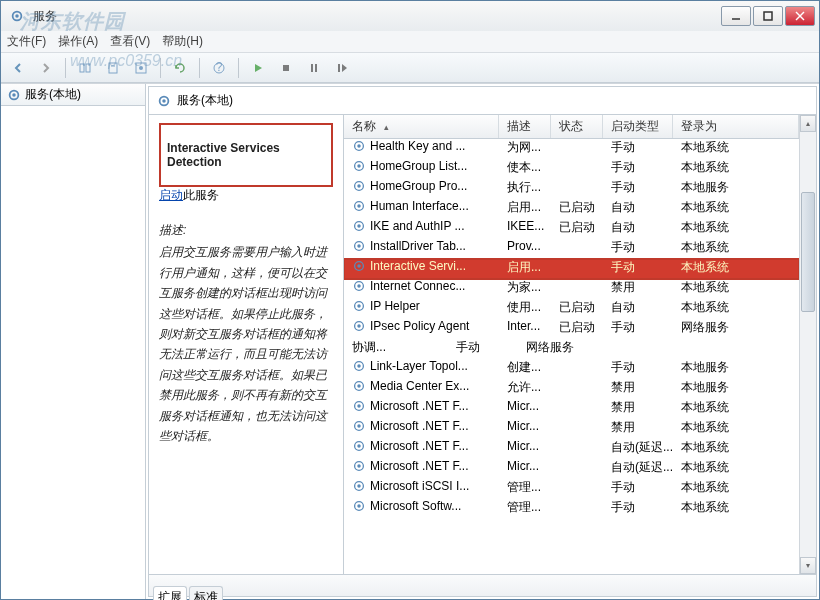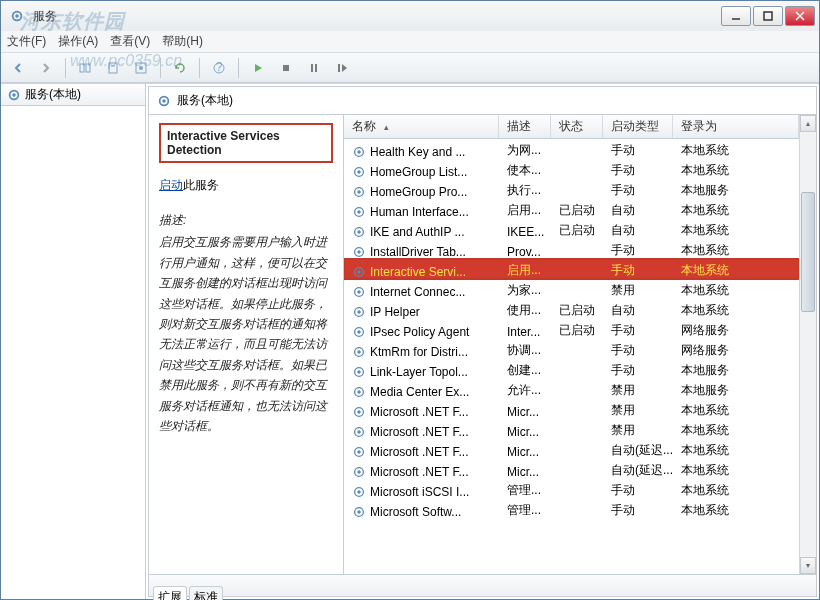--- a/index.html
+++ b/index.html
@@ -26,39 +26,39 @@
 
 .navpane { width: 145px; border-right: 1px solid #c5ced6; background: #fff; }
 .navtab { height: 22px; border-bottom: 1px solid #c5ced6; background: linear-gradient(to bottom,#fdfdfd,#eef2f5); display:flex; align-items:center; padding:0 6px; gap:4px; }
 
 .mainpane { flex:1; display:flex; flex-direction:column; min-width:0; border: 1px solid #c5ced6; margin: 2px; }
 .mainhead { height: 28px; border-bottom:1px solid #c5ced6; display:flex; align-items:center; padding:0 8px; gap:6px; background:#fff; }
 
 .maincontent { flex:1; display:flex; min-height:0; }
 
 .detailpane { width: 195px; border-right:1px solid #c5ced6; padding: 8px 10px; background:#fff; }
-.detail-title-box { border: 2px solid #c0392b; padding: 4px 6px; margin-bottom: 14px; }
+.detail-title-box { border: 2px solid #c0392b; padding: 16px 6px; margin-bottom: 0; }
 .detail-title { color:#222; font-weight:bold; }
 .detail-link { color:#0645ad; text-decoration:underline; cursor:pointer; }
 .detail-body { margin-top: 16px; line-height: 1.7; color:#222;font-style:italic; }
 .detail-label { margin-bottom: 2px; color:#222; }
 
 .listpane { flex:1; display:flex; flex-direction:column; min-width:0; position:relative; }
 .colheaders { height: 24px; display:flex; background: linear-gradient(to bottom,#fdfdfd,#eceff2); border-bottom:1px solid #c5ced6; }
 .colh { padding: 4px 8px; border-right:1px solid #d6dce1; color:#333; display:flex; align-items:center; gap:4px; }
 .colh.sort::after { content:"▴"; font-size:9px; color:#666; margin-left:4px; }
 .c-name { width: 155px; }
 .c-desc { width: 52px; }
 .c-stat { width: 52px; }
 .c-start { width: 70px; }
 .c-login { flex:1; }
 
 .rows { flex:1; overflow-y:auto; overflow-x:hidden; }
-.row { height: 20px; display:flex; align-items:flex-end; cursor:default; }
-.row.sel { background:#d13b2e; color:#fde047; outline: 2px solid #c0392b; outline-offset:-1px; }
+.row { height: 20px; display:flex; align-items:flex-start; cursor:default; }
+.row.sel { background:#d13b2e; color:#fef9c3; outline: 2px solid #c0392b; outline-offset:-1px; }
 .row .cell { padding: 0 8px; white-space:nowrap; overflow:hidden; text-overflow:ellipsis; display:flex; align-items:center; gap:4px; }
 .row .c-name { width:155px; }
 .row .c-desc { width:52px; }
 .row .c-stat { width:52px; }
 .row .c-start { width:70px; }
 .row .c-login { flex:1; }
 
 .svc-icon { width:14px; height:14px; flex:none; }
 
 .tabsfoot { height: 22px; border-top:1px solid #c5ced6; background: linear-gradient(to bottom,#fafbfc,#eef1f4); display:flex; align-items:flex-end; padding:0 4px; }
@@ -356,27 +356,20 @@
                         <circle cx="8" cy="8" r="2" fill="#5a8ab8"></circle>
                       </svg>
                       <span>IPsec Policy Agent</span>
                     </div>
                     <div class="cell c-desc">Inter...</div>
                     <div class="cell c-stat">已启动</div>
                     <div class="cell c-start">手动</div>
                     <div class="cell c-login">网络服务</div>
                   </div>
                   <div class="row">
-                    <div class="cell c-name">
-                      <svg class="svc-icon" viewBox="0 0 16 16">
-                        <circle cx="8" cy="8" r="5" fill="none" stroke="#5a8ab8" stroke-width="1.5"></circle>
-                        <circle cx="8" cy="8" r="2" fill="#5a8ab8"></circle>
-                      </svg>
-                      <span>KtmRm for Distri...</span>
-                    </div>
                     <div class="cell c-desc">协调...</div>
                     <div class="cell c-stat"></div>
                     <div class="cell c-start">手动</div>
                     <div class="cell c-login">网络服务</div>
                   </div>
                   <div class="row">
                     <div class="cell c-name">
                       <svg class="svc-icon" viewBox="0 0 16 16">
                         <circle cx="8" cy="8" r="5" fill="none" stroke="#5a8ab8" stroke-width="1.5"></circle>
                         <circle cx="8" cy="8" r="2" fill="#5a8ab8"></circle>

